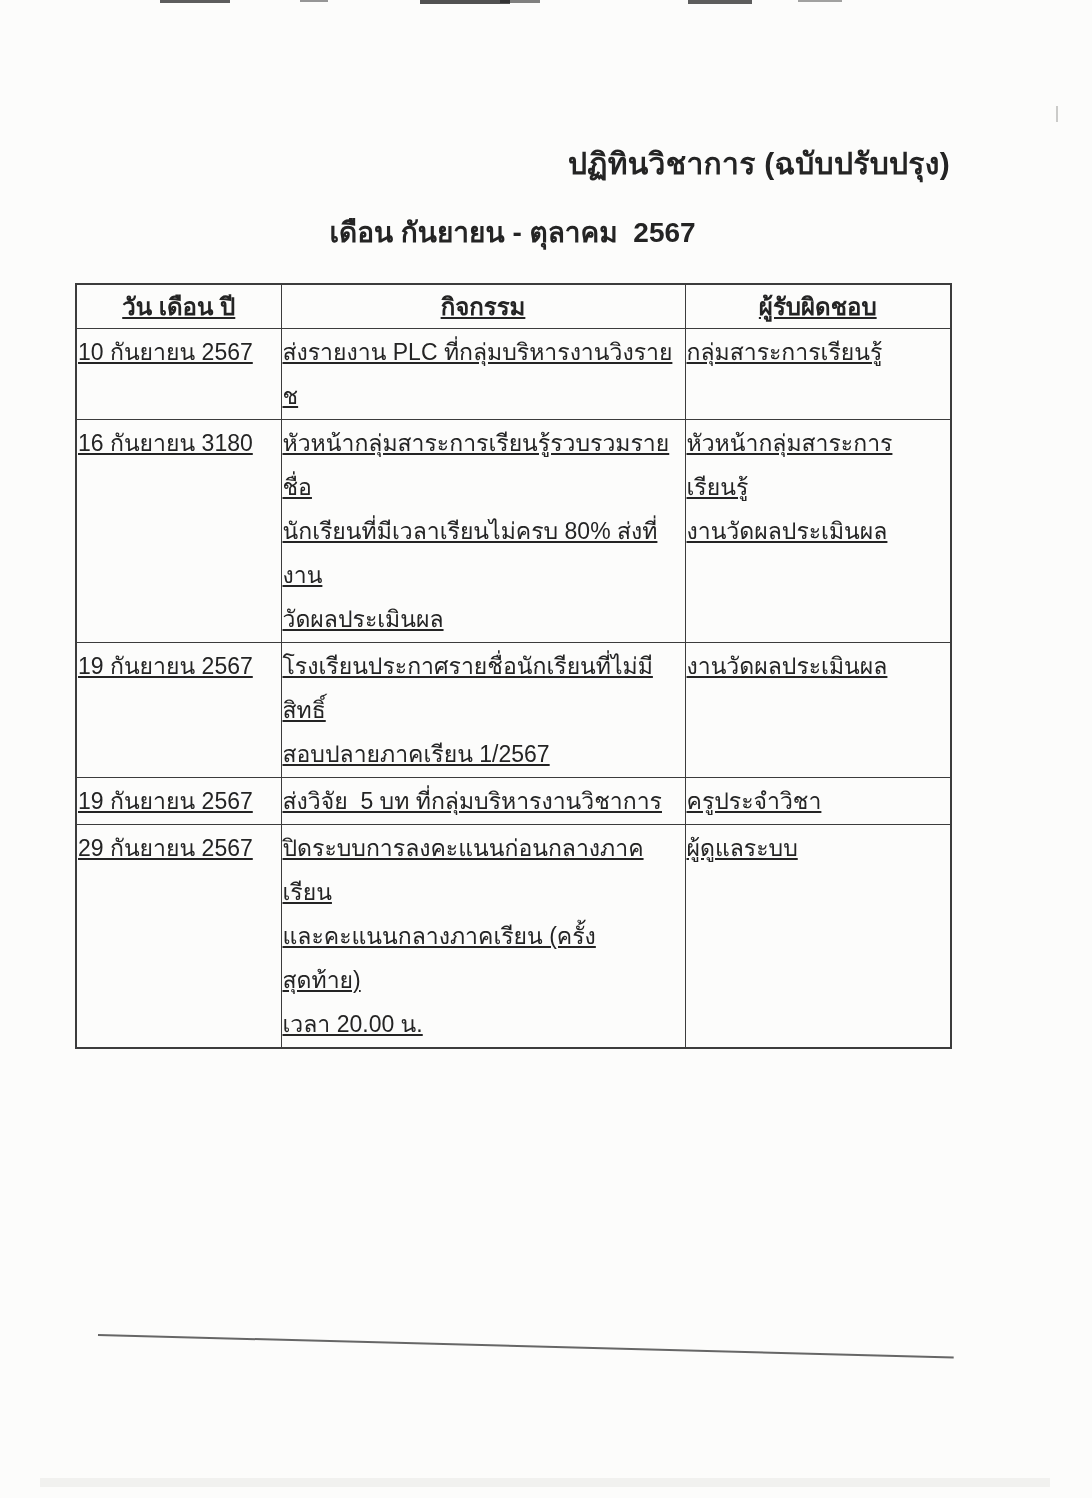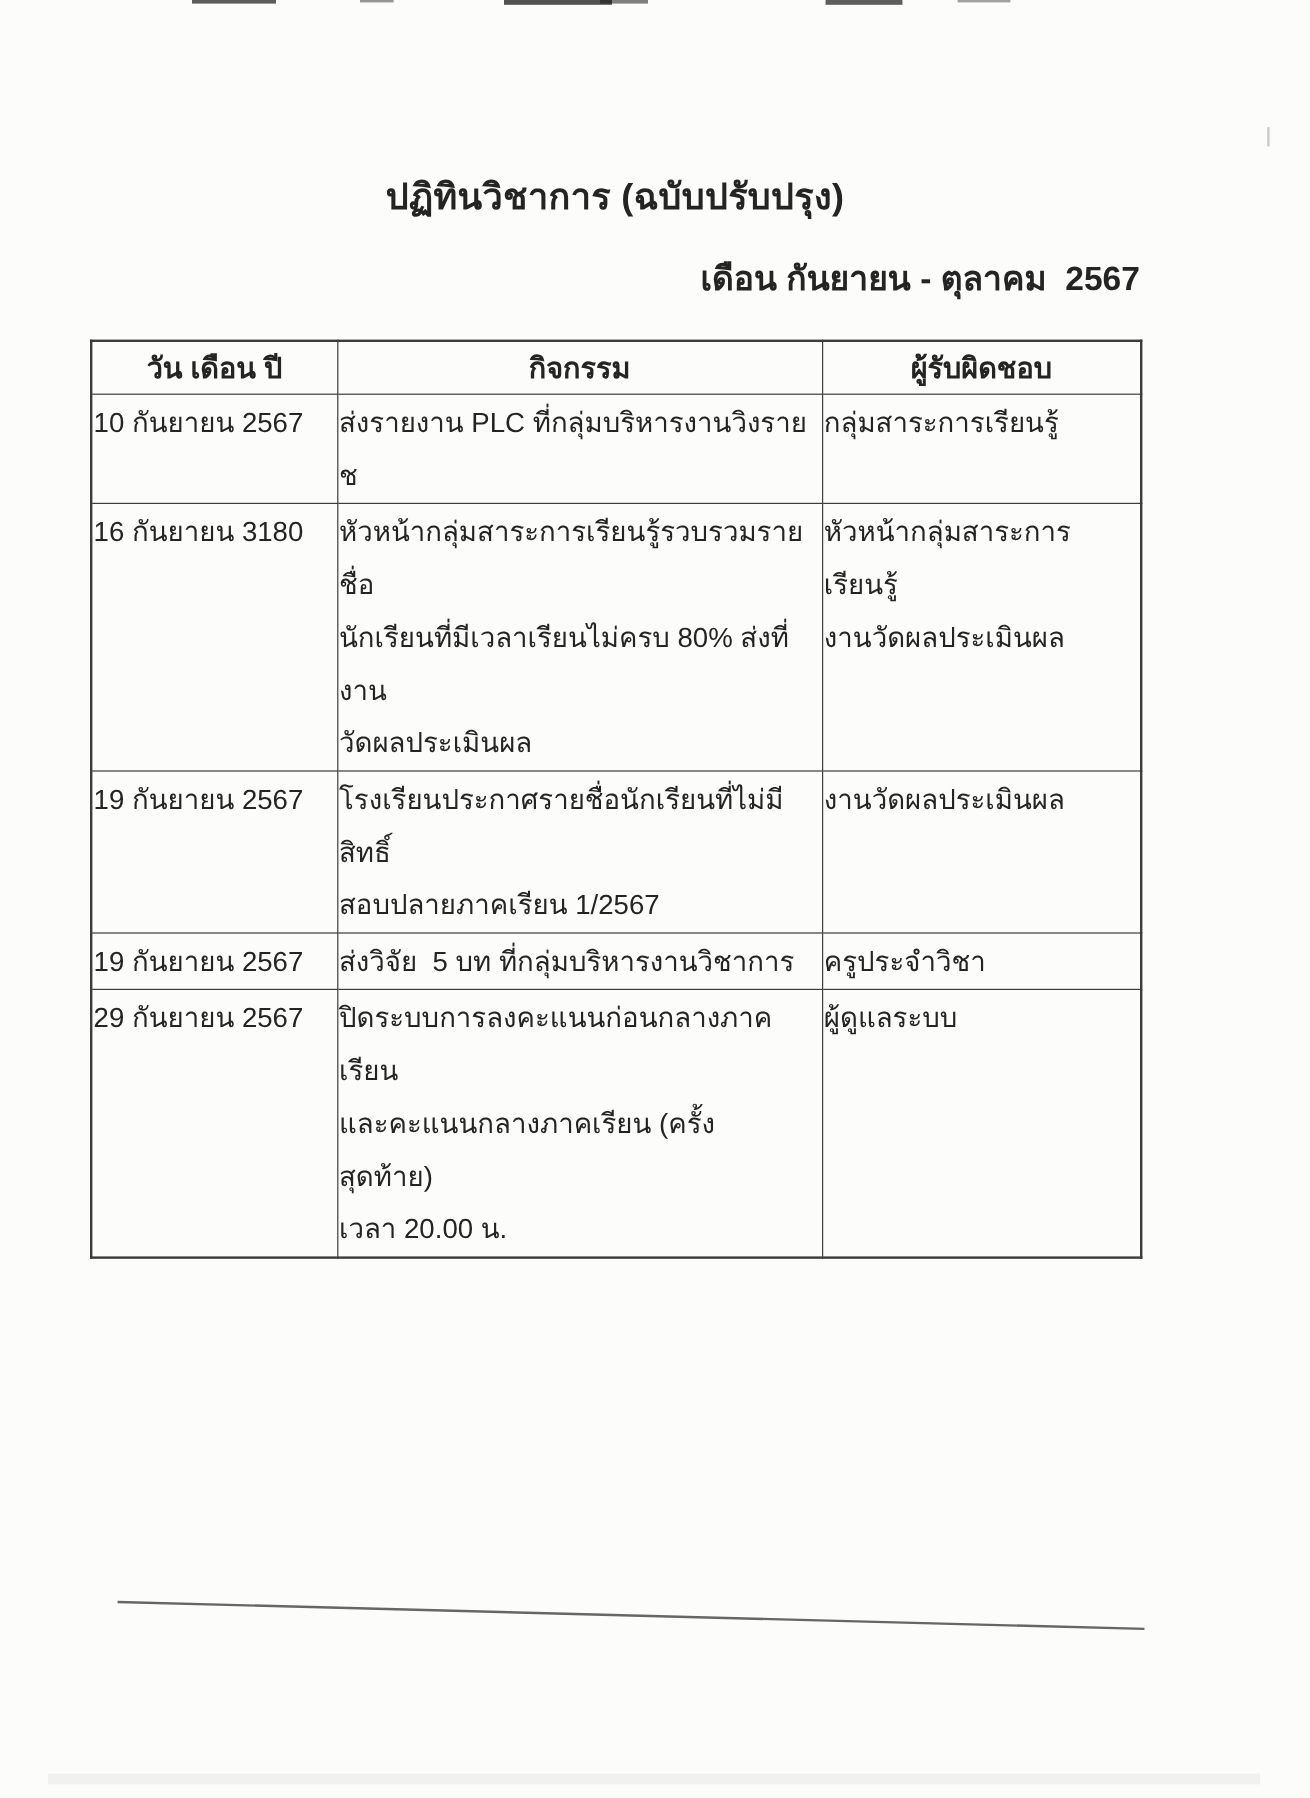--- a/index.html
+++ b/index.html
@@ -22,45 +22,46 @@
   .a4 { left: 500px; top: 0; width: 40px; height: 3px; opacity: .55; }
   .a5 { left: 688px; top: 0; width: 64px; height: 4px; opacity: .70; }
   .a6 { left: 798px; top: 0; width: 44px; height: 2px; opacity: .40; }
   .edge-tick { position: absolute; left: 1056px; top: 106px; width: 2px; height: 16px;
                background: #9a9a97; opacity: .5; }
   .bottom-smudge { position: absolute; left: 40px; top: 1478px; width: 1010px; height: 9px;
                    background: #b9b9b6; opacity: .16; }
 
   .title {
     position: absolute; left: 75px; width: 875px; top: 140px;
-    text-align: center;
+    text-align: right;
     font-size: 30px; font-weight: bold;
     letter-spacing: .3px; white-space: pre-wrap;
   }
   .subtitle {
     position: absolute; left: 75px; width: 875px; top: 210px;
-    text-align: right;
+    text-align: center;
     font-size: 28px; font-weight: bold;
     white-space: pre-wrap;
   }
 
   table.calendar {
     position: absolute; left: 75px; top: 283px;
     width: 875px;
     border-collapse: collapse;
     table-layout: fixed;
     font-size: 23px;
   }
   table.calendar col.c-date        { width: 205px; }
   table.calendar col.c-activity    { width: 404px; }
   table.calendar col.c-responsible { width: 266px; }
 
   table.calendar th, table.calendar td {
     border: 1px solid var(--border, #3c3c3c);
     vertical-align: top;
+    text-decoration: underline;
   }
   table.calendar { border: 2px solid var(--border, #3c3c3c); }
   table.calendar th {
     height: 44px;
     text-align: center;
     vertical-align: middle;
     font-size: 24px; font-weight: bold;
     padding: 2px 4px;
   }
   table.calendar td {

